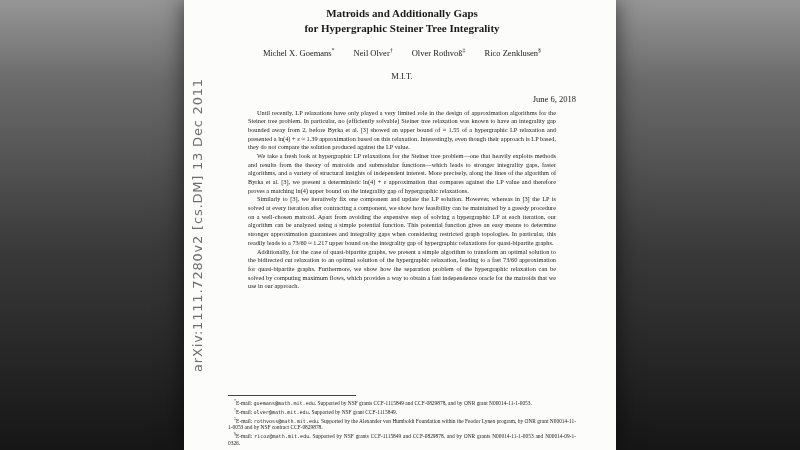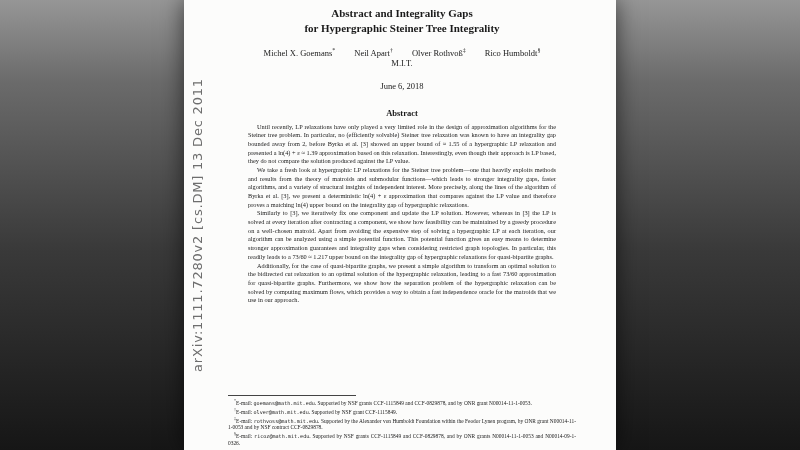--- a/index.html
+++ b/index.html
@@ -22,22 +22,22 @@
   }
   .content{position:absolute;left:44px;right:40px;top:6px;}
   .title{
     text-align:center;font-weight:bold;font-size:11px;line-height:1.35;
   }
   .authors{
     margin-top:11px;display:flex;justify-content:center;gap:19px;
     font-size:8.5px;white-space:nowrap;
   }
   .authors sup{font-size:6px;}
-  .affiliation{text-align:center;font-size:8.5px;}
-  .date{text-align:center;font-size:8.5px;margin-top:13px;}
+  .affiliation{text-align:center;font-size:8.5px;margin-top:13px;}
+  .date{text-align:right;font-size:8.5px;margin-top:13px;}
   .abstract-heading{text-align:center;font-weight:bold;font-size:8.5px;margin-top:17px;}
   .abstract{
     margin:5px 20px 0 20px;font-size:6.3px;line-height:1.38;text-align:justify;
   }
   .abstract p{margin:0;text-indent:9px;}
   .footnotes{
     position:absolute;left:44px;right:40px;bottom:3px;
     font-size:5.4px;line-height:1.28;text-align:justify;
   }
   .footnote-rule{width:128px;border-top:0.5px solid #444;margin-bottom:2px;}
@@ -48,36 +48,35 @@
 </head>
 <body>
 
 <div class="page">
 
   <div class="watermark">arXiv:1111.7280v2  [cs.DM]  13 Dec 2011</div>
 
   <div class="content">
 
     <div class="title">
-      <div>Abstract and Integrality Gaps</div>
+      <div>Matroids and Additionally Gaps</div>
       <div>for Hypergraphic Steiner Tree Integrality</div>
     </div>
 
     <div class="authors">
       <span class="author"><span>Michel X. Goemans</span><sup>*</sup></span>
-      <span class="author"><span>Neil Apart</span><sup>†</sup></span>
+      <span class="author"><span>Neil Olver</span><sup>†</sup></span>
       <span class="author"><span>Olver Rothvoß</span><sup>‡</sup></span>
-      <span class="author"><span>Rico Humboldt</span><sup>§</sup></span>
+      <span class="author"><span>Rico Zenklusen</span><sup>§</sup></span>
     </div>
 
     <div class="affiliation">M.I.T.</div>
 
     <div class="date">June 6, 2018</div>
 
-    <div class="abstract-heading">Abstract</div>
 
     <div class="abstract">
       <p>Until recently, LP relaxations have only played a very limited role in the design of approximation algorithms for the Steiner tree problem. In particular, no (efficiently solvable) Steiner tree relaxation was known to have an integrality gap bounded away from 2, before Byrka et al. [3] showed an upper bound of ≈ 1.55 of a hypergraphic LP relaxation and presented a ln(4) + ε ≈ 1.39 approximation based on this relaxation. Interestingly, even though their approach is LP based, they do not compare the solution produced against the LP value.</p>
       <p>We take a fresh look at hypergraphic LP relaxations for the Steiner tree problem—one that heavily exploits methods and results from the theory of matroids and submodular functions—which leads to stronger integrality gaps, faster algorithms, and a variety of structural insights of independent interest. More precisely, along the lines of the algorithm of Byrka et al. [3], we present a deterministic ln(4) + ε approximation that compares against the LP value and therefore proves a matching ln(4) upper bound on the integrality gap of hypergraphic relaxations.</p>
       <p>Similarly to [3], we iteratively fix one component and update the LP solution. However, whereas in [3] the LP is solved at every iteration after contracting a component, we show how feasibility can be maintained by a greedy procedure on a well-chosen matroid. Apart from avoiding the expensive step of solving a hypergraphic LP at each iteration, our algorithm can be analyzed using a simple potential function. This potential function gives an easy means to determine stronger approximation guarantees and integrality gaps when considering restricted graph topologies. In particular, this readily leads to a 73/60 ≈ 1.217 upper bound on the integrality gap of hypergraphic relaxations for quasi-bipartite graphs.</p>
       <p>Additionally, for the case of quasi-bipartite graphs, we present a simple algorithm to transform an optimal solution to the bidirected cut relaxation to an optimal solution of the hypergraphic relaxation, leading to a fast 73/60 approximation for quasi-bipartite graphs. Furthermore, we show how the separation problem of the hypergraphic relaxation can be solved by computing maximum flows, which provides a way to obtain a fast independence oracle for the matroids that we use in our approach.</p>
     </div>
 
   </div>
 

